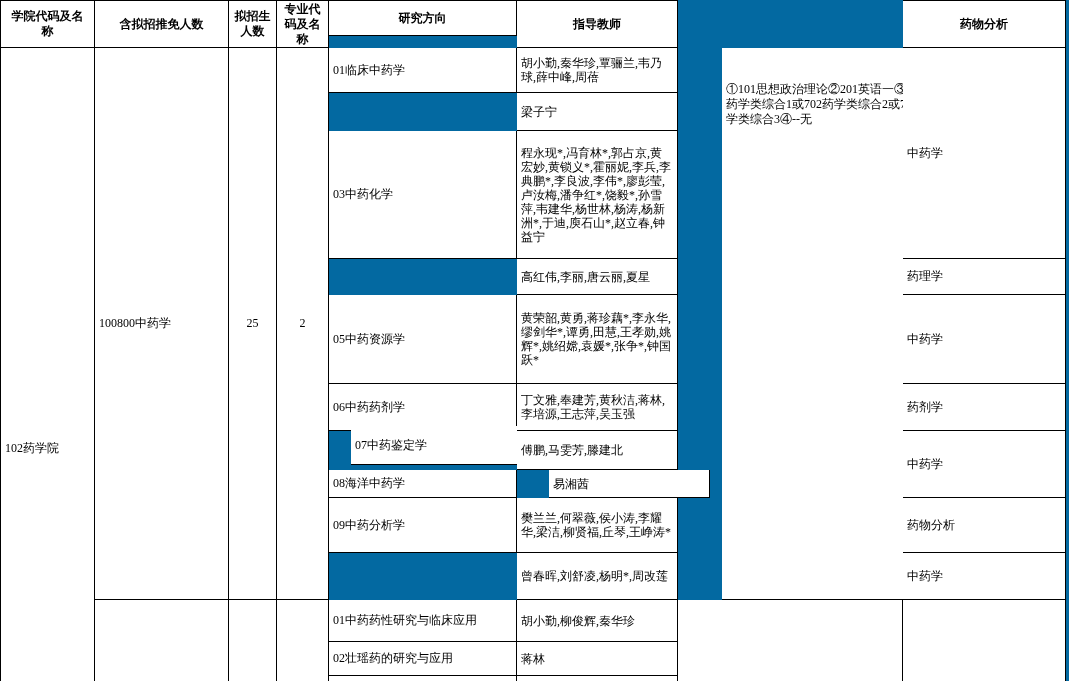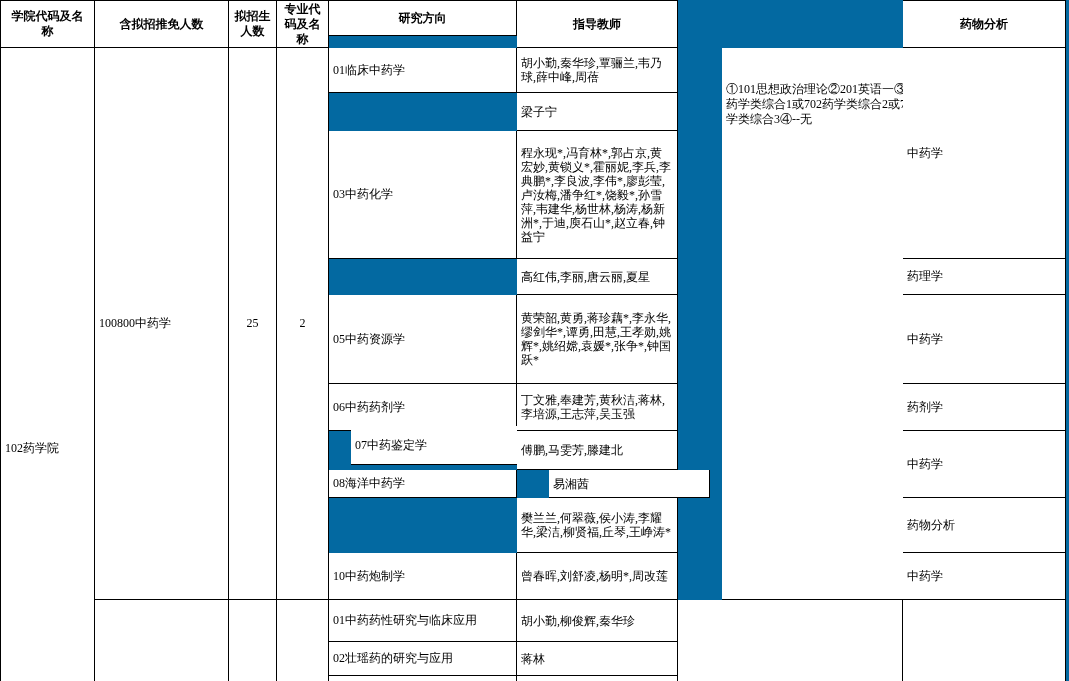--- a/index.html
+++ b/index.html
@@ -61,21 +61,21 @@
   <div class="cell nb" style="left:95px;top:600px;width:134px;height:81px;"></div>
   <div class="cell nb" style="left:229px;top:600px;width:48px;height:81px;"></div>
   <div class="cell nb" style="left:277px;top:600px;width:52px;height:81px;"></div>
 
   <div class="cell lft" style="left:329px;top:48px;width:188px;height:45px;">01临床中药学</div>
   <div class="cell lft" style="left:329px;top:131px;width:188px;height:128px;">03中药化学</div>
   <div class="cell lft" style="left:329px;top:295px;width:188px;height:89px;">05中药资源学</div>
   <div class="cell lft" style="left:329px;top:384px;width:188px;height:47px;">06中药药剂学</div>
   <div class="cell lft" style="left:329px;top:426px;width:188px;height:39px;margin-left:22px;">07中药鉴定学</div>
   <div class="cell lft" style="left:329px;top:470px;width:188px;height:28px;">08海洋中药学</div>
-  <div class="cell lft" style="left:329px;top:553px;width:188px;height:47px;">10中药炮制学</div>
+  <div class="cell lft" style="left:329px;top:498px;width:188px;height:55px;">09中药分析学</div>
   <div class="cell lft" style="left:329px;top:600px;width:188px;height:42px;">01中药药性研究与临床应用</div>
   <div class="cell lft" style="left:329px;top:642px;width:188px;height:34px;">02壮瑶药的研究与应用</div>
   <div class="cell nb" style="left:329px;top:676px;width:188px;height:5px;"></div>
 
   <div class="cell adv" style="left:517px;top:48px;width:161px;height:45px;">胡小勤,秦华珍,覃骊兰,韦乃球,薛中峰,周蓓</div>
   <div class="cell adv" style="left:517px;top:93px;width:161px;height:38px;">梁子宁</div>
   <div class="cell adv" style="left:517px;top:131px;width:161px;height:128px;">程永现*,冯育林*,郭占京,黄宏妙,黄锁义*,霍丽妮,李兵,李典鹏*,李良波,李伟*,廖彭莹,卢汝梅,潘争红*,饶毅*,孙雪萍,韦建华,杨世林,杨涛,杨新洲*,于迪,庾石山*,赵立春,钟益宁</div>
   <div class="cell adv" style="left:517px;top:259px;width:161px;height:36px;">高红伟,李丽,唐云丽,夏星</div>
   <div class="cell adv" style="left:517px;top:295px;width:161px;height:89px;">黄荣韶,黄勇,蒋珍藕*,李永华,缪剑华*,谭勇,田慧,王孝勋,姚辉*,姚绍嫦,袁媛*,张争*,钟国跃*</div>
   <div class="cell adv" style="left:517px;top:384px;width:161px;height:47px;">丁文雅,奉建芳,黄秋洁,蒋林,李培源,王志萍,吴玉强</div>

